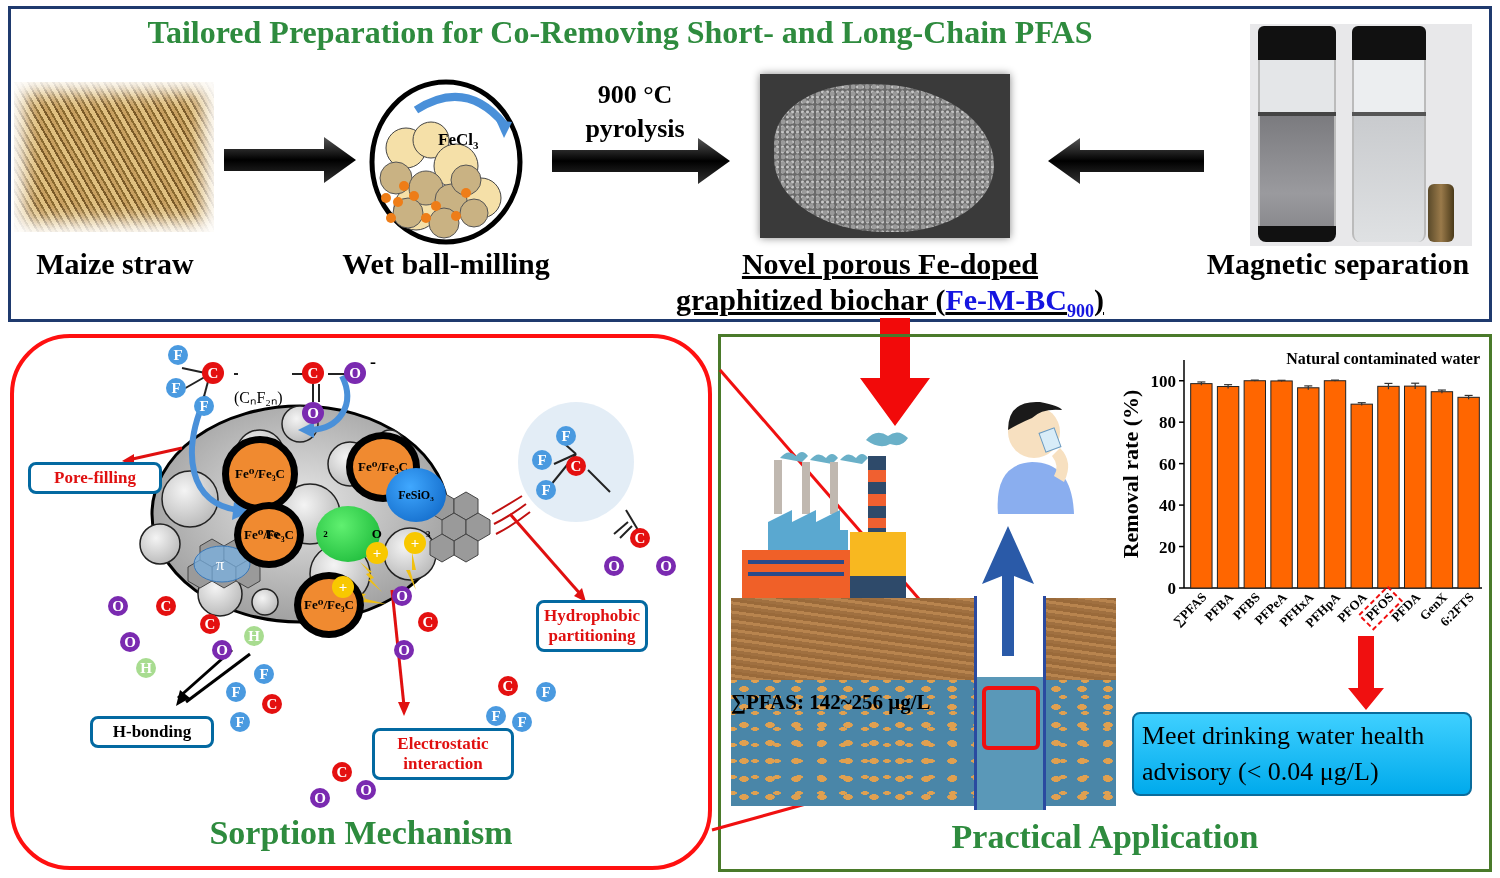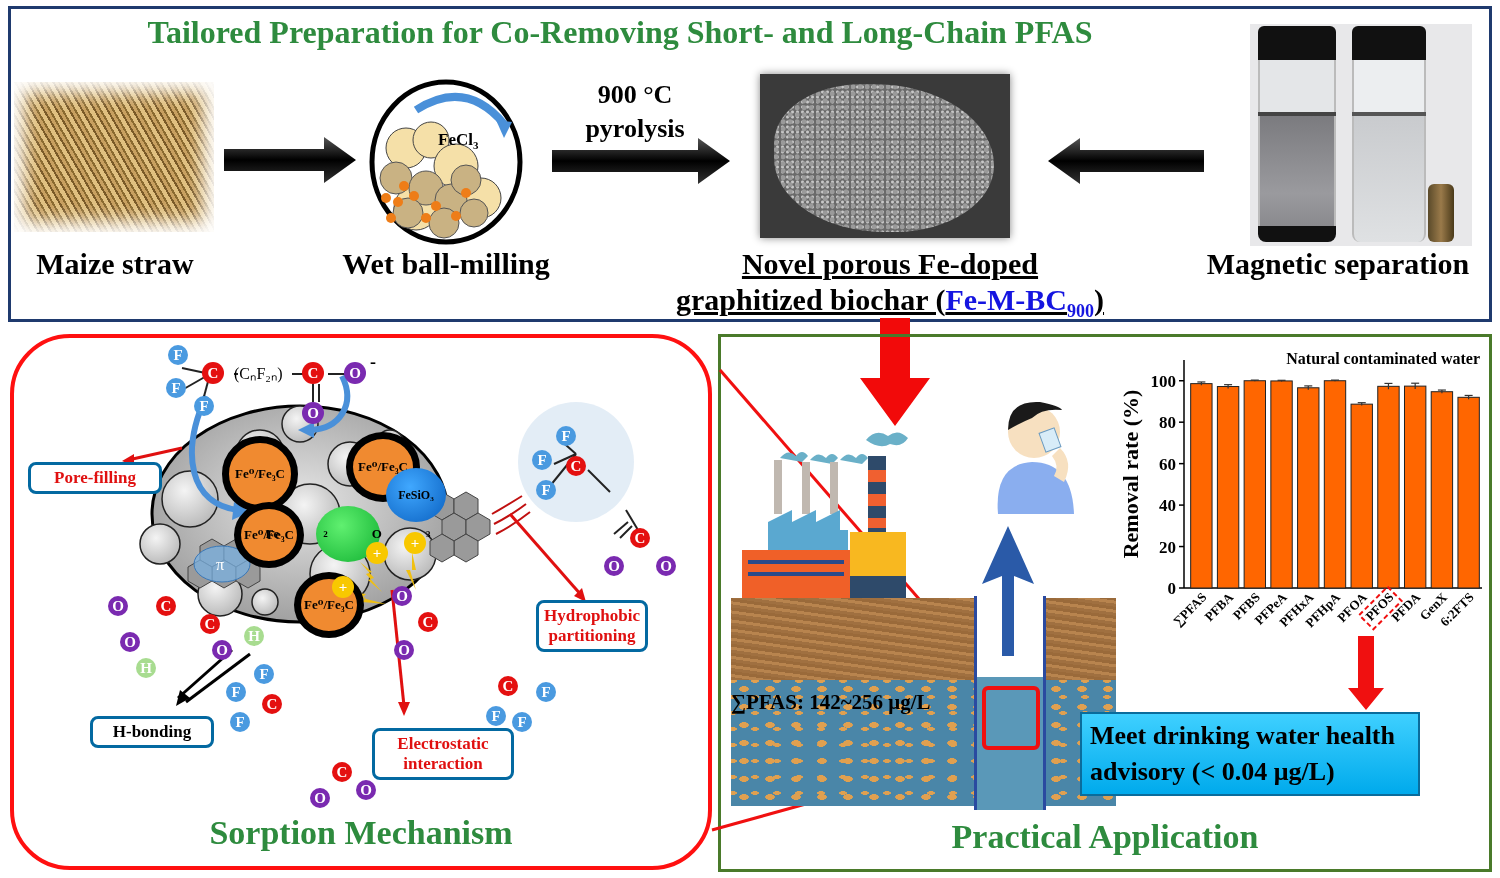--- a/index.html
+++ b/index.html
@@ -8,23 +8,23 @@
   .bold{font-weight:bold;}
   #top-panel{left:8px;top:6px;width:1484px;height:316px;border:3px solid #1f3a6e;box-sizing:border-box;}
   #top-title{left:0;top:14px;width:1240px;text-align:center;font-size:32px;font-weight:bold;color:#2e8b3e;}
   .caption{font-size:30px;font-weight:bold;color:#000;text-align:center;line-height:36px;}
   #sorption-panel{left:10px;top:334px;width:702px;height:536px;border:4px solid #ff1010;border-radius:60px;box-sizing:border-box;}
   #app-panel{left:718px;top:334px;width:774px;height:538px;border:3px solid #4a7a2a;box-sizing:border-box;}
   .panel-title{font-size:34px;font-weight:bold;color:#2e8b3e;text-align:center;}
   .mech-box{position:absolute;border:3px solid #0369a1;border-radius:8px;background:#fff;font-weight:bold;text-align:center;font-size:17px;line-height:20px;padding:3px 0;box-sizing:border-box;}
   .red{color:#e01010;}
   .atom{position:absolute;border-radius:50%;color:#fff;font-weight:bold;font-size:15px;text-align:center;}
-  .pfas-label{position:absolute;font-size:16px;font-family:"Liberation Serif",serif;}
+  .pfas-label{position:absolute;font-size:16px;font-family:"Liberation Serif",serif;margin-top:24px;}
   .fe-particle{position:absolute;border-radius:50%;border:7px solid #000;background:#f08a30;box-sizing:border-box;font-size:13px;font-weight:bold;display:flex;align-items:center;justify-content:center;}
-  #advisory-box{left:1080px;top:712px;width:340px;height:84px;background:linear-gradient(#3fd0ff,#00aaec);border:2px solid #0a6c9c;border-radius:0;font-size:26px;font-weight:bold;color:#000;line-height:36px;padding:4px 8px;box-sizing:border-box;}
+  #advisory-box{left:1132px;top:712px;width:340px;height:84px;background:linear-gradient(#3fd0ff,#00aaec);border:2px solid #0a6c9c;border-radius:8px;font-size:26px;font-weight:normal;color:#000;line-height:36px;padding:4px 8px;box-sizing:border-box;}
 </style>
 </head>
 <body>
 
 <div id="top-panel" class="abs"></div>
 <div id="top-title" class="abs">Tailored Preparation for Co-Removing Short- and Long-Chain PFAS</div>
 
 <div class="abs" style="left:14px;top:82px;width:200px;height:150px;background:
      repeating-linear-gradient(60deg,#c8a060 0 3px,#8a6a30 3px 5px,#e0c080 5px 9px,#7a5a28 9px 11px),
      repeating-linear-gradient(-30deg,rgba(255,230,170,.5) 0 2px,transparent 2px 8px);

